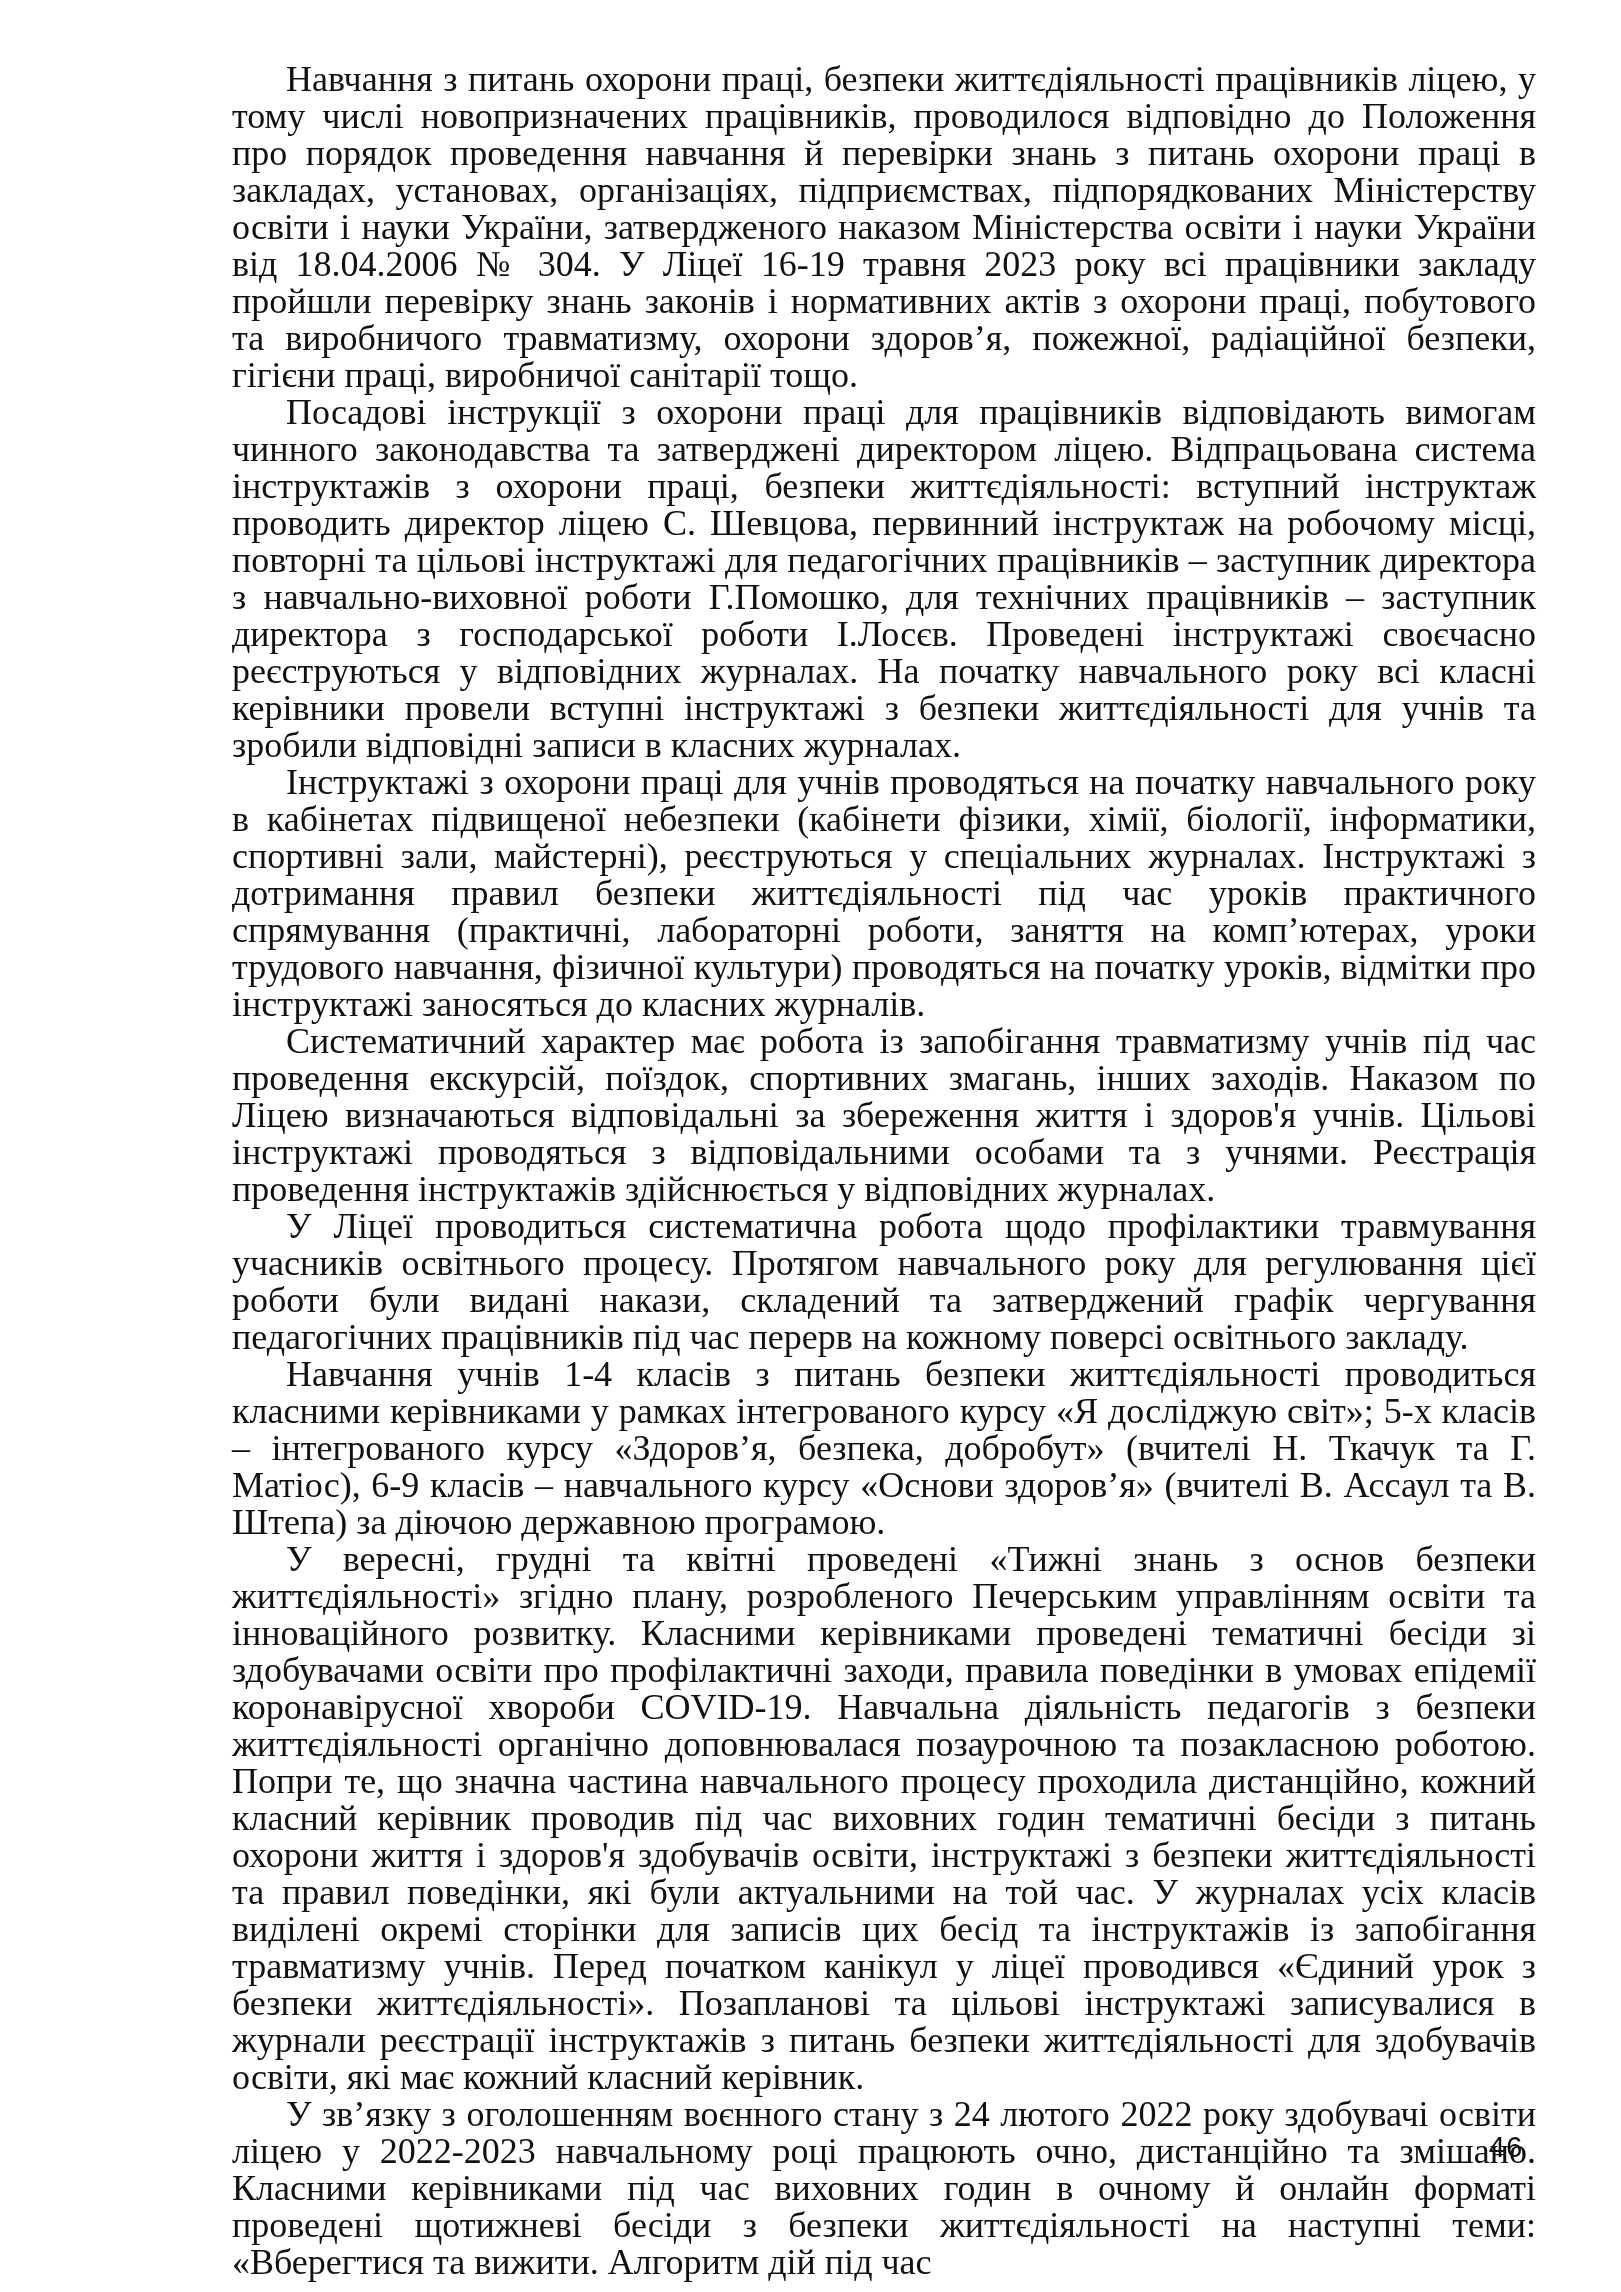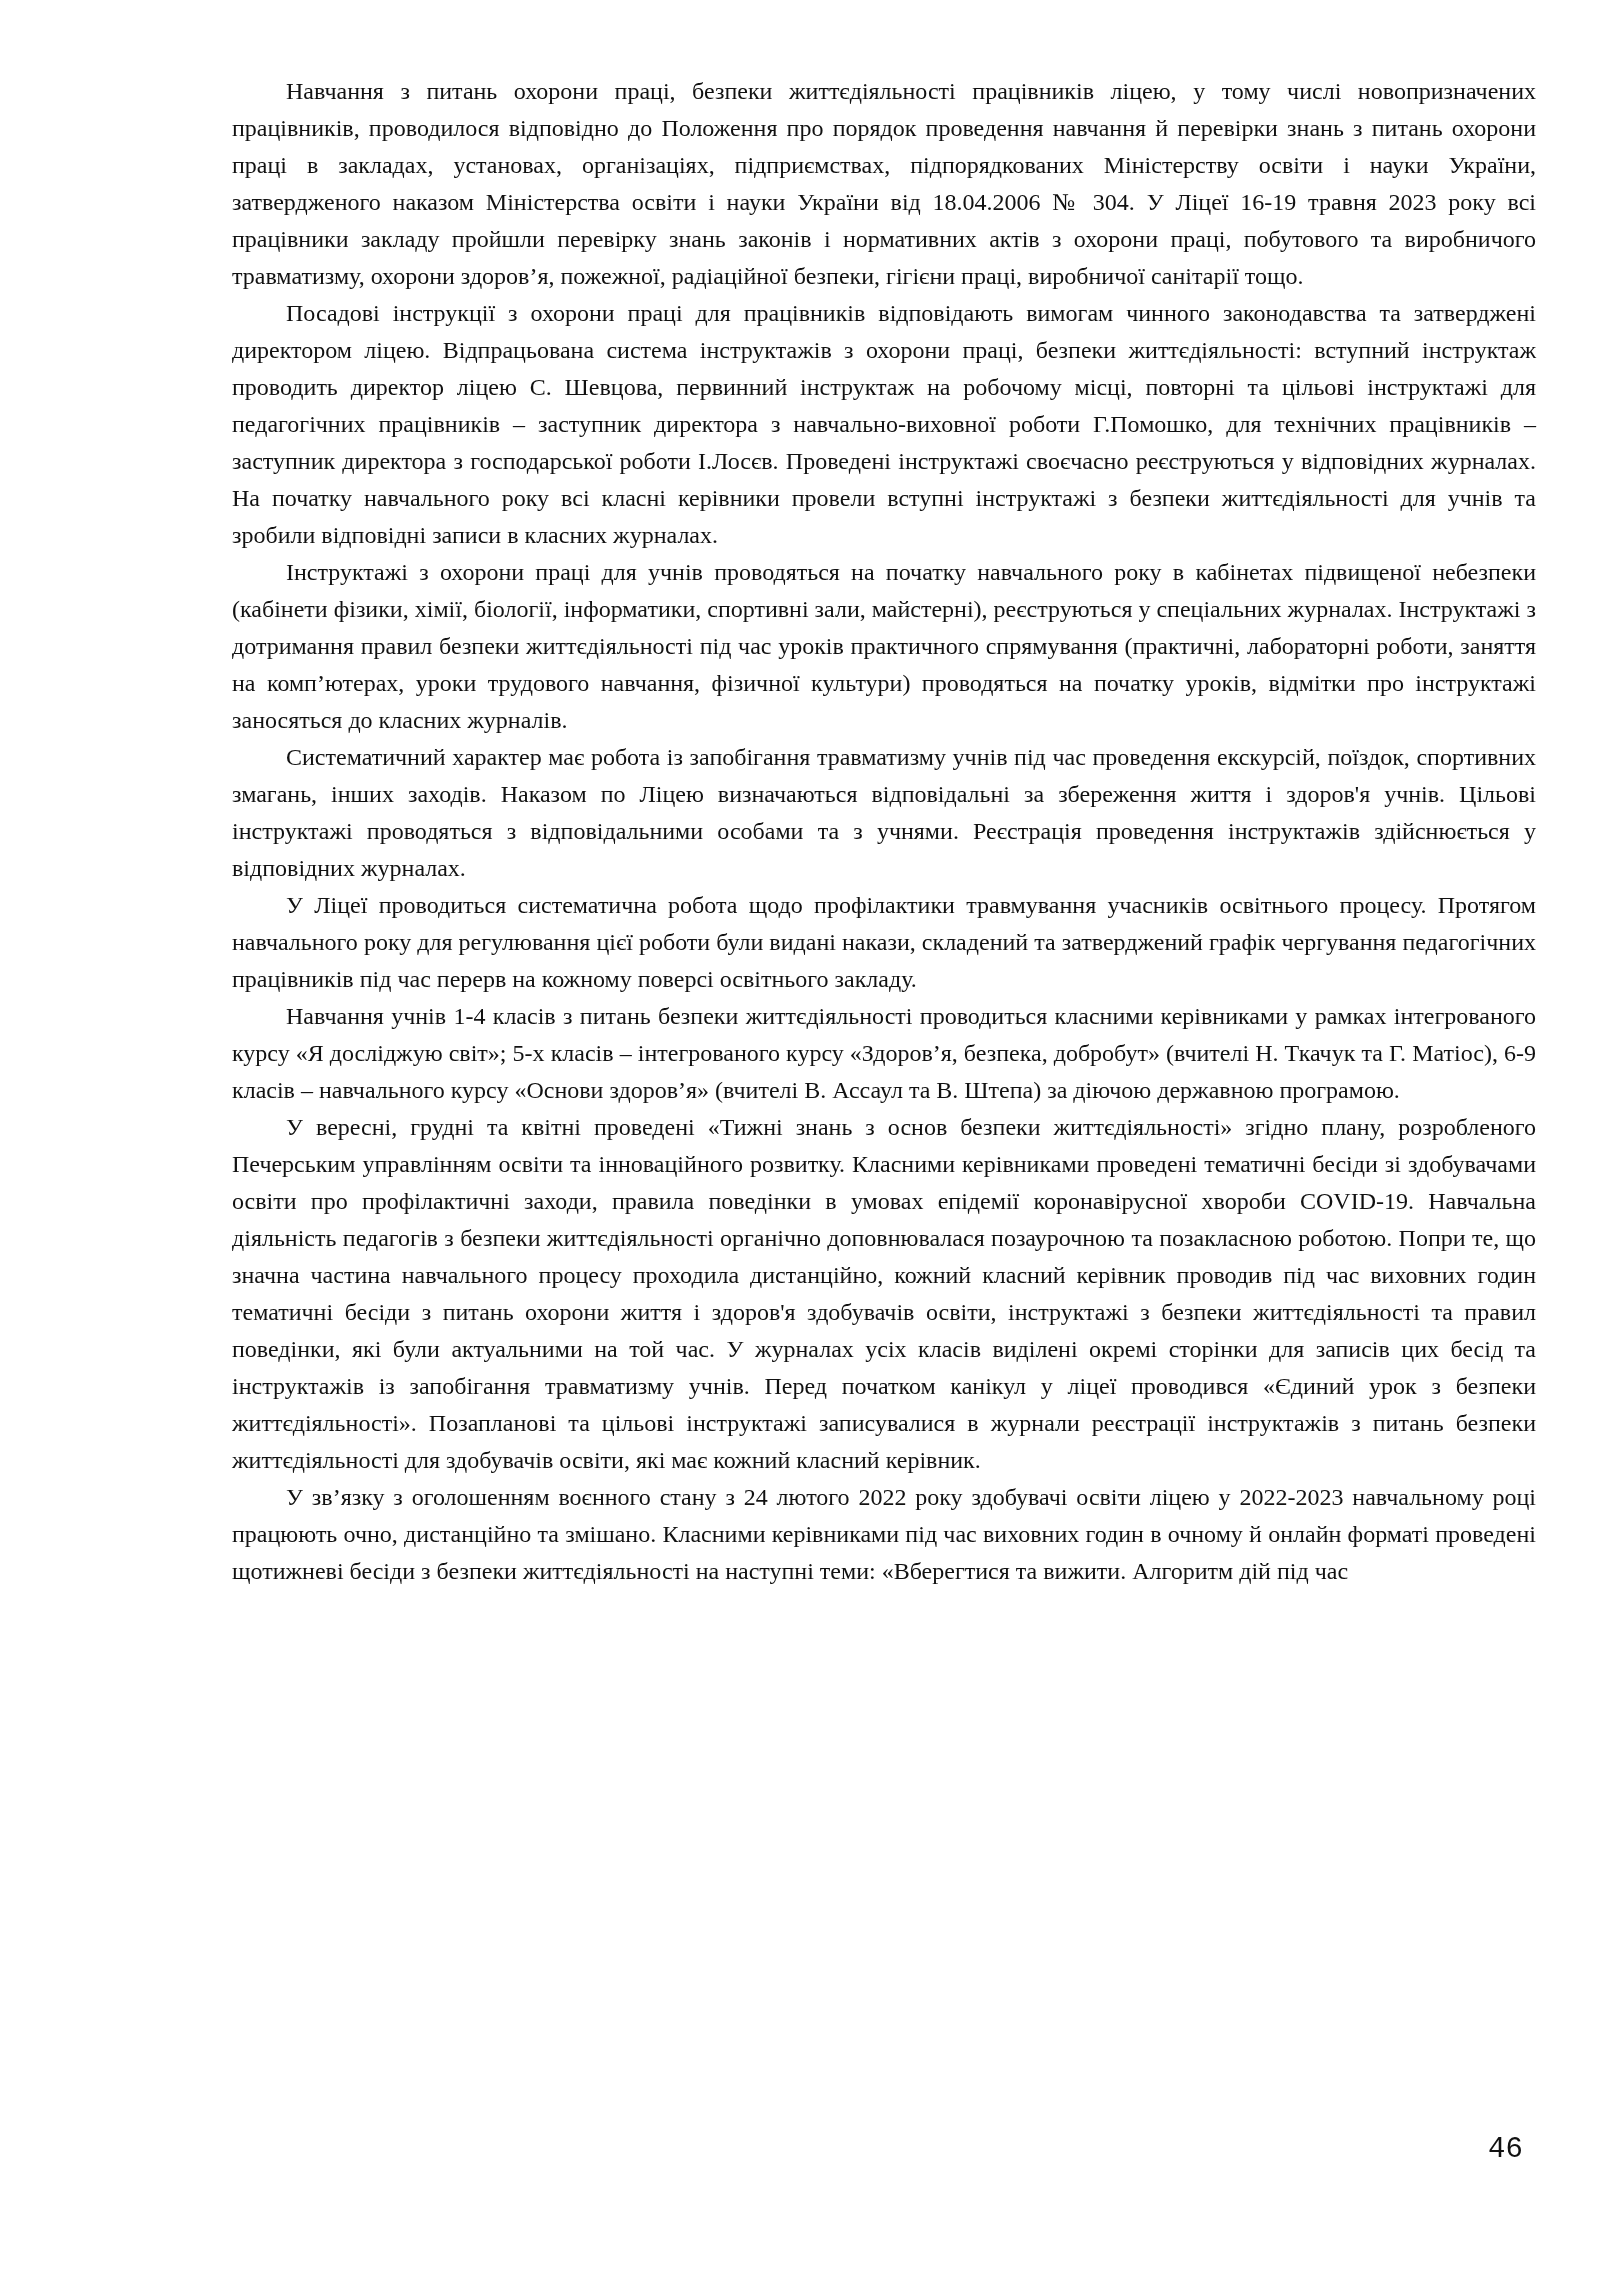--- a/index.html
+++ b/index.html
@@ -1,23 +1,23 @@
 <!DOCTYPE html>
 <html><head>
 <meta charset="utf-8">
 <style>
   html, body { margin: 0; padding: 0; background: #ffffff; }
   body { width: 1621px; height: 2293px; position: relative; overflow: hidden; }
   .page {
     position: absolute;
     left: 232px;
-    top: 73px;
+    top: 61px;
     width: 1304px;
     font-family: "Liberation Serif", "DejaVu Serif", serif;
-    font-size: 24px;
+    font-size: 36px;
     line-height: 37px;
     color: #111111;
   }
   .para {
     margin: 0;
     text-align: justify;
     text-indent: 54px;
     word-spacing: 0px;
   }
   .page-number {

